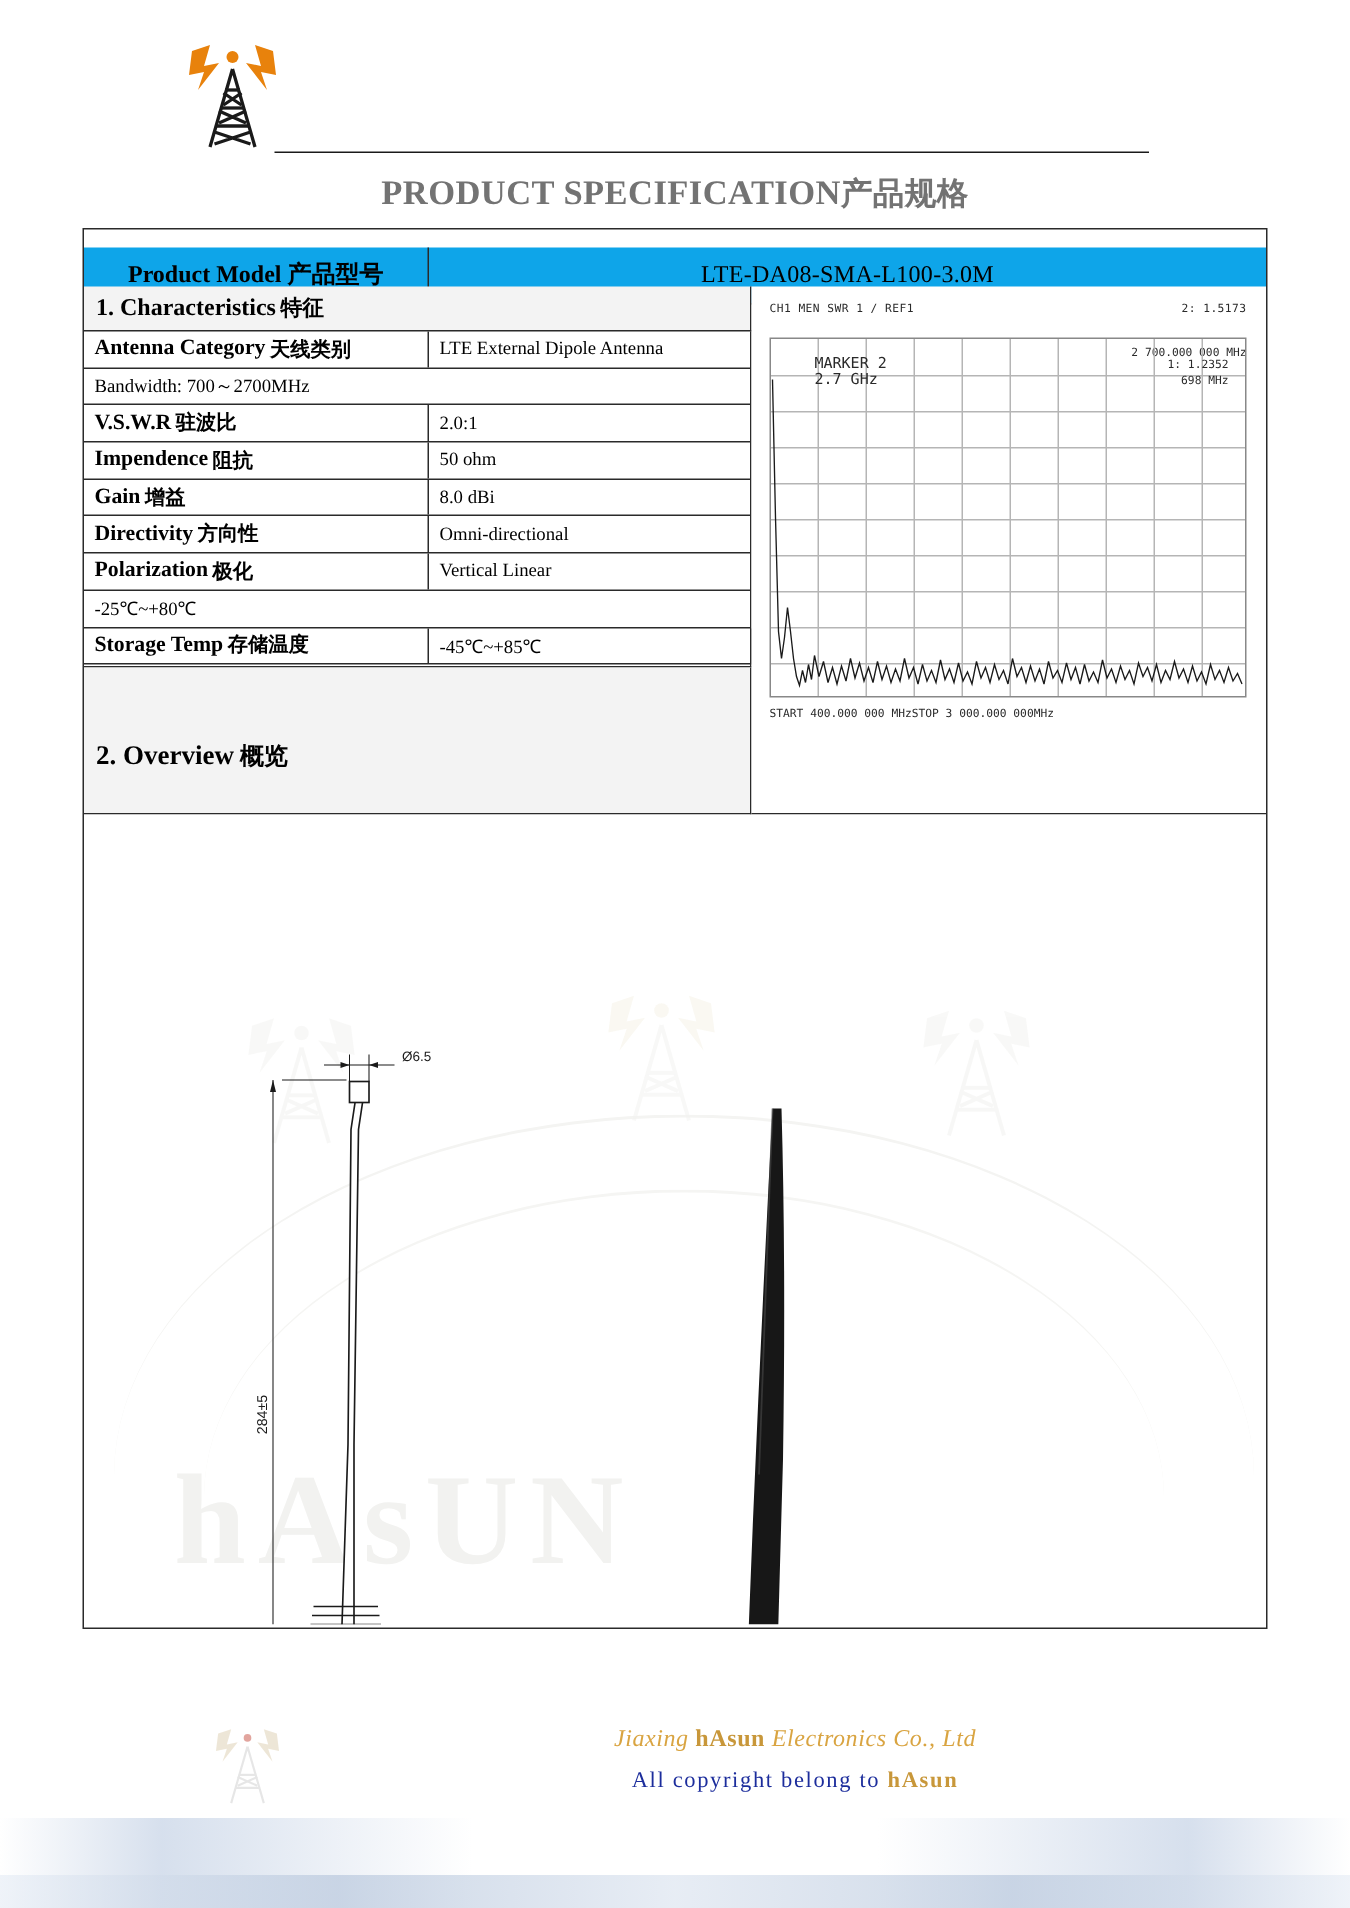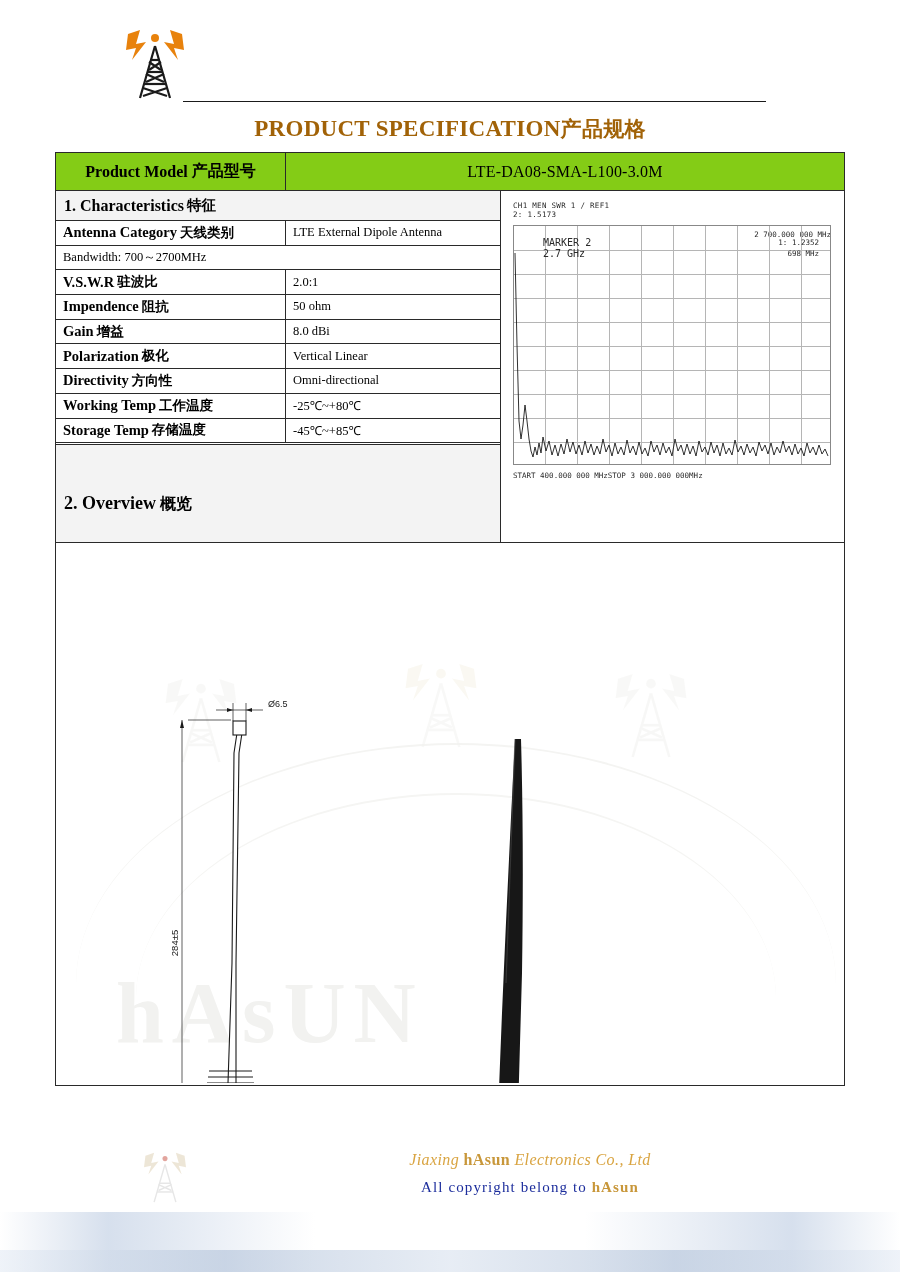--- a/index.html
+++ b/index.html
@@ -64,21 +64,21 @@
 
   
   .doc-title {
     position: absolute;
     top: 115px;
     left: 0;
     width: 900px;
     text-align: center;
     font-size: 23px;
     font-weight: bold;
-    color: #a16207;
+    color: #737373;
     letter-spacing: 0.3px;
   }
   .doc-title .cn {
     font-family: "DejaVu Sans", sans-serif;
     font-size: 21px;
     font-weight: bold;
   }
 
   
   .frame {
@@ -87,26 +87,26 @@
     top: 152px;
     width: 790px;
     height: 934px;
     border: 1.6px solid #2a2a2a;
     box-sizing: border-box;
   }
 
   
   .model-row {
     position: absolute;
-    left: 0; top: 0;
+    left: 0; top: 12px;
     width: 100%;
     height: 38px;
     border-bottom: 1.2px solid #2a2a2a;
     box-sizing: border-box;
-    background: #84cc16;
+    background: #0ea5e9;
     display: flex;
   }
   .model-label {
     width: 230px;
     border-right: 1.2px solid #2a2a2a;
     box-sizing: border-box;
     display: flex;
     align-items: center;
     justify-content: center;
     font-size: 16px;
@@ -229,21 +229,20 @@
   }
   .chart-topline {
     position: absolute;
     top: 0;
     left: 0;
     width: 318px;
     display: flex;
     justify-content: space-between;
     font-size: 7.5px;
     letter-spacing: 0.3px;
-    flex-direction: column;
   }
   .chart-sub {
     position: absolute;
     top: 13px;
     right: 0;
     font-size: 7.5px;
     margin-top: 16px;
   }
   .chart-marker {
     position: absolute;
@@ -464,37 +463,33 @@
       </div>
       <div class="spec-row">
         <div class="spec-key">
             <span>Gain</span>
             <span class="cn">增益</span>
           </div>
         <div class="spec-val">8.0 dBi</div>
       </div>
       <div class="spec-row">
         <div class="spec-key">
+            <span>Directivity</span>
+            <span class="cn">方向性</span>
+          </div>
+        <div class="spec-val">Omni-directional</div>
+      </div>
+      <div class="spec-row">
+        <div class="spec-key">
             <span>Polarization</span>
             <span class="cn">极化</span>
           </div>
         <div class="spec-val">Vertical Linear</div>
       </div>
       <div class="spec-row">
-        <div class="spec-key">
-            <span>Directivity</span>
-            <span class="cn">方向性</span>
-          </div>
-        <div class="spec-val">Omni-directional</div>
-      </div>
-      <div class="spec-row">
-        <div class="spec-key">
-            <span>Working Temp</span>
-            <span class="cn">工作温度</span>
-          </div>
         <div class="spec-val">-25℃~+80℃</div>
       </div>
       <div class="spec-row" style="border-bottom:1px solid #2a2a2a;">
         <div class="spec-key">
             <span>Storage Temp</span>
             <span class="cn">存储温度</span>
           </div>
         <div class="spec-val">-45℃~+85℃</div>
       </div>
     </div>

